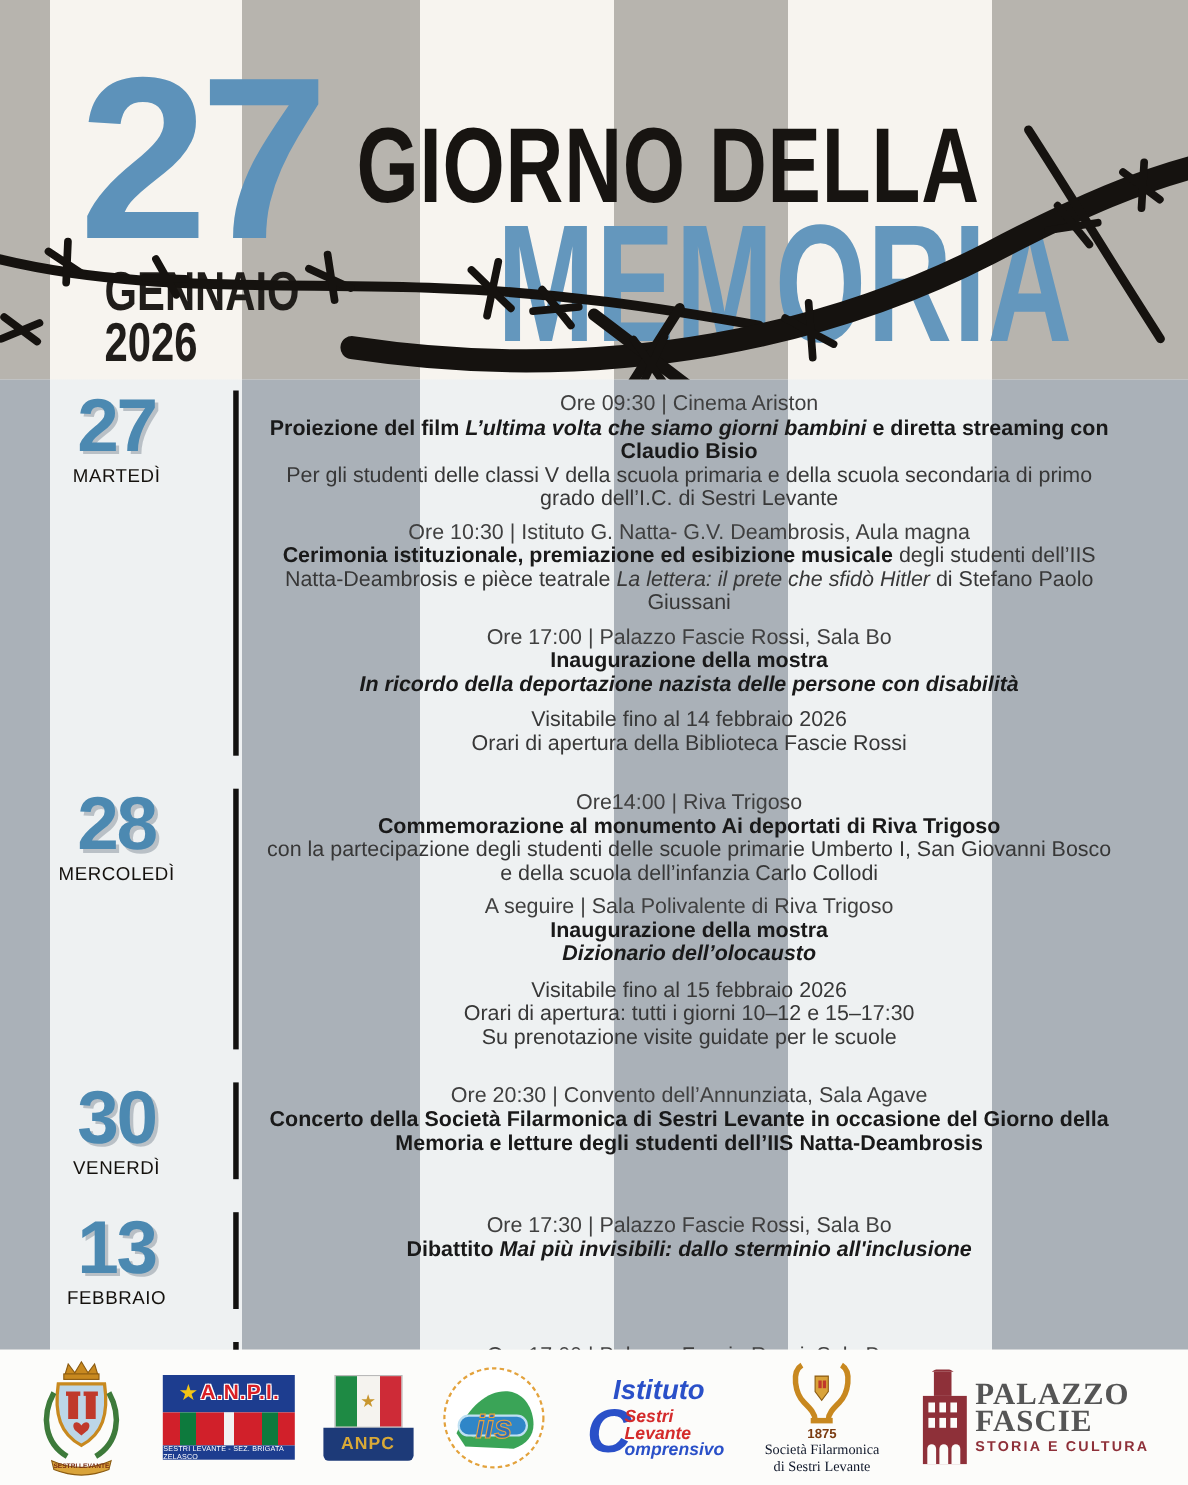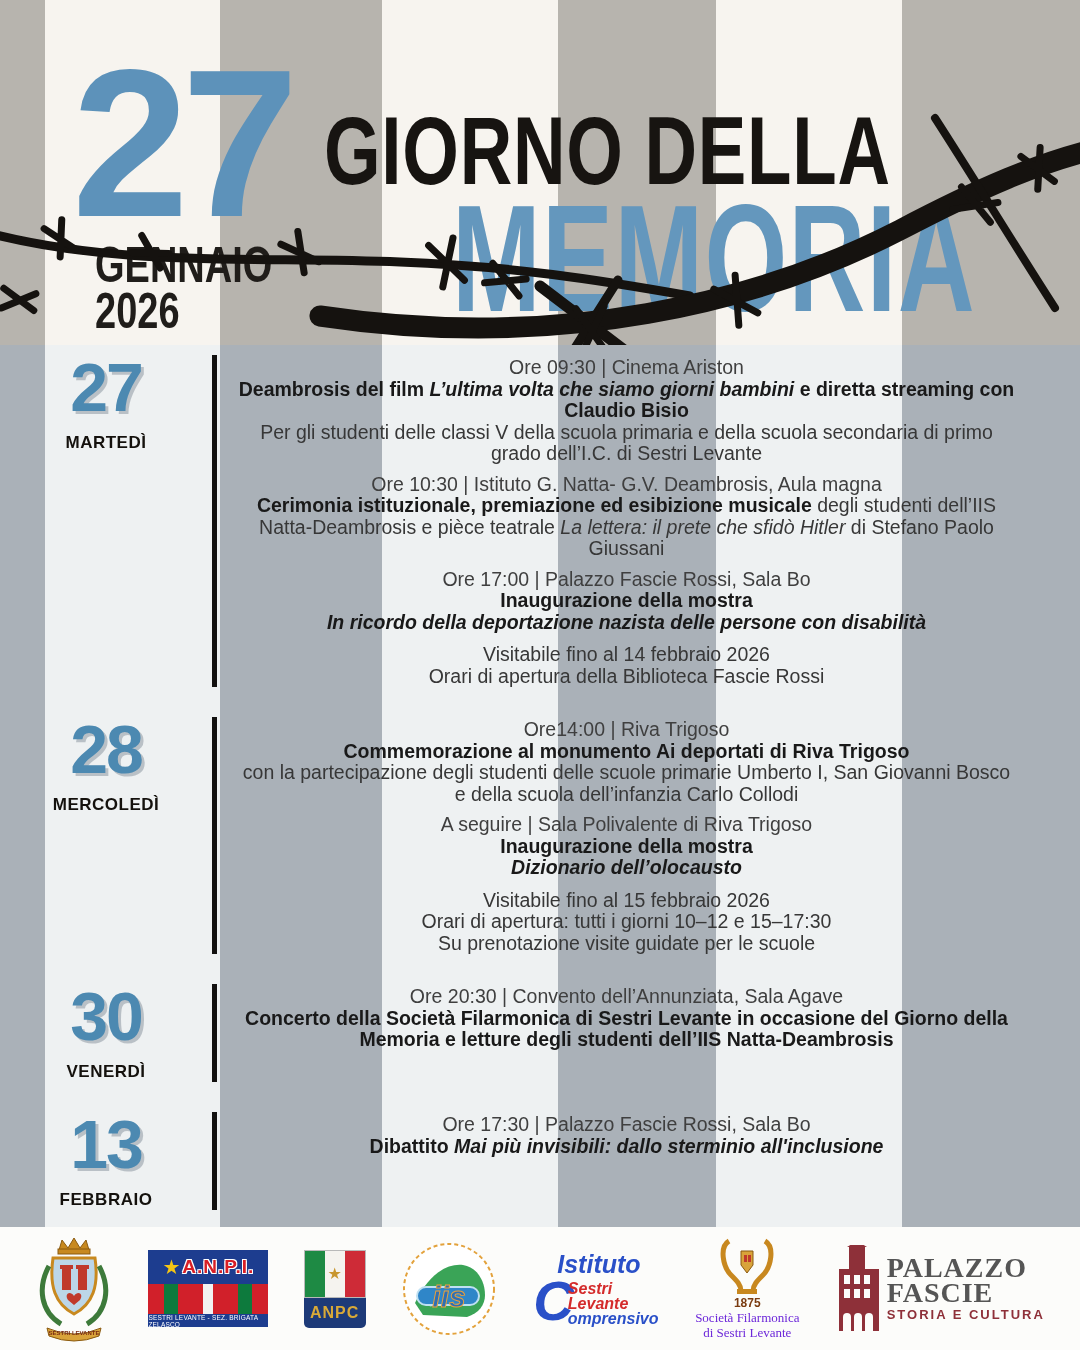--- a/index.html
+++ b/index.html
@@ -52,21 +52,21 @@
     transform:scaleX(.70);transform-origin:left top;letter-spacing:2px;
   }
   .wire{position:absolute;left:0;top:0;z-index:3;pointer-events:none;}
   
   .group{display:flex;margin:0 0 30px 0;}
   .datecol{flex:0 0 212px;text-align:center;padding-top:4px;}
   .dnum{
     font-size:68px;line-height:56px;font-weight:bold;color:#4c89b1;
     letter-spacing:-2px;text-shadow:3px 3px 0 rgba(27,48,66,.25);
   }
-  .dlab{font-size:17px;font-weight:bold;color:#14110d;letter-spacing:.5px;margin-top:18px;}
+  .dlab{font-size:17px;font-weight:normal;color:#14110d;letter-spacing:.5px;margin-top:8px;}
   .vbar{flex:0 0 5px;background:#121110;}
   .gcontent{flex:1;padding:2px 62px 0 18px;font-size:19.5px;line-height:21.5px;color:#3c3c3c;text-align:center;}
   .event{margin-bottom:9px;}
   .event:last-child{margin-bottom:0;}
   .note{margin-top:11px;}
   .seg-r{font-weight:normal;font-style:normal;color:#373737;}
   .seg-i{font-style:italic;color:#373737;margin-top:24px;}
   .seg-b{font-weight:bold;color:#191919;}
   .seg-bi{font-weight:bold;font-style:italic;color:#191919;}
   .when{color:#3f3f3f;}
@@ -82,34 +82,34 @@
      #d1202a 0 13%,#0d7a3d 13% 25%,#d1202a 25% 46%,#f2f2f2 46% 54%,
      #d1202a 54% 75%,#0d7a3d 75% 87%,#d1202a 87% 100%);}
   .anpi-bot{width:120px;height:13px;background:#1d3d8f;color:#fff;font-size:6.5px;
      display:flex;align-items:center;justify-content:center;letter-spacing:.2px;}
   
   .anpc{width:62px;}
   .anpc-flag{width:60px;height:46px;border:1px solid #b9b9b9;
      background:linear-gradient(90deg,#1e8a44 0 33%,#f5f3ef 33% 67%,#ce2b37 67% 100%);
      display:flex;align-items:center;justify-content:center;}
   .anpc-star{color:#c8962e;font-size:16px;}
-  .anpc-band{width:62px;height:30px;background:#1d3a78;border-radius:0 0 5px 5px;
+  .anpc-band{width:82px;height:30px;background:#1d3a78;border-radius:0 0 5px 5px;
      display:flex;align-items:center;justify-content:center;}
   .anpc-label{color:#d9a937;font-weight:bold;font-size:16px;letter-spacing:1px;}
   
   .ist{width:128px;font-style:italic;}
   .ist-title{color:#2a50c8;font-size:25px;font-weight:bold;margin-left:6px;}
   .ist-row{display:flex;align-items:flex-start;margin-top:-4px;}
   .ist-c{color:#2a50c8;font-size:56px;font-weight:bold;line-height:52px;}
   .ist-col{margin-left:-6px;padding-top:6px;}
   .ist-red{color:#d42b2b;font-size:16px;font-weight:bold;line-height:15px;}
   .ist-blue{color:#2a50c8;font-size:16px;font-weight:bold;line-height:15px;}
   
   .fil-year{font-size:12px;font-weight:bold;color:#7a3b10;margin-top:1px;}
-  .fil-cap{font-family:"Liberation Serif",serif;font-size:13px;color:#6d28d9;line-height:15px;text-align:center;}
+  .fil-cap{font-family:"Liberation Serif",serif;font-size:13px;color:#0f172a;line-height:15px;text-align:center;}
   
   .pal{flex-direction:row;gap:8px;}
   .pal-text{display:flex;flex-direction:column;}
   .pal-t1{font-family:"Liberation Serif",serif;font-weight:bold;font-size:28px;line-height:25px;color:#555;letter-spacing:1px;}
   .pal-sub{font-size:13px;color:#8e3039;letter-spacing:2px;margin-top:2px;font-weight:bold;}
 </style>
 </head>
 <body>
 
 <div class="band-top">
@@ -151,21 +151,21 @@
 <div class="band-schedule">
     <div class="group">
       <div class="datecol">
         <div class="dnum">27</div>
         <div class="dlab">MARTEDÌ</div>
       </div>
       <div class="vbar"></div>
       <div class="gcontent">
         <div class="event">
           <div class="when">Ore 09:30 | Cinema Ariston</div>
-          <div class="etitle"><span class="seg-b">Deambrosis del film </span><span class="seg-bi">L’ultima volta che siamo giorni bambini</span><span class="seg-b"> e diretta streaming con Claudio Bisio</span></div>
+          <div class="etitle"><span class="seg-b">Proiezione del film </span><span class="seg-bi">L’ultima volta che siamo giorni bambini</span><span class="seg-b"> e diretta streaming con Claudio Bisio</span></div>
           <div class="ebody"><span class="seg-r">Per gli studenti delle classi V della scuola primaria e della scuola secondaria di primo grado dell’I.C. di Sestri Levante</span></div>
         </div>
         <div class="event">
           <div class="when">Ore 10:30 | Istituto G. Natta- G.V. Deambrosis, Aula magna</div>
           <div class="etitle"><span class="seg-b">Cerimonia istituzionale, premiazione ed esibizione musicale</span><span class="seg-r"> degli studenti dell’IIS Natta-Deambrosis e pièce teatrale </span><span class="seg-i">La lettera: il prete che sfidò Hitler</span><span class="seg-r"> di Stefano Paolo Giussani</span></div>
         </div>
         <div class="event">
           <div class="when">Ore 17:00 | Palazzo Fascie Rossi, Sala Bo</div>
           <div class="etitle"><span class="seg-b">Inaugurazione della mostra</span><br><span class="seg-bi">In ricordo della deportazione nazista delle persone con disabilità</span></div>
           <div class="note"><span class="seg-r">Visitabile fino al 14 febbraio 2026</span><br><span class="seg-r">Orari di apertura della Biblioteca Fascie Rossi</span></div>

